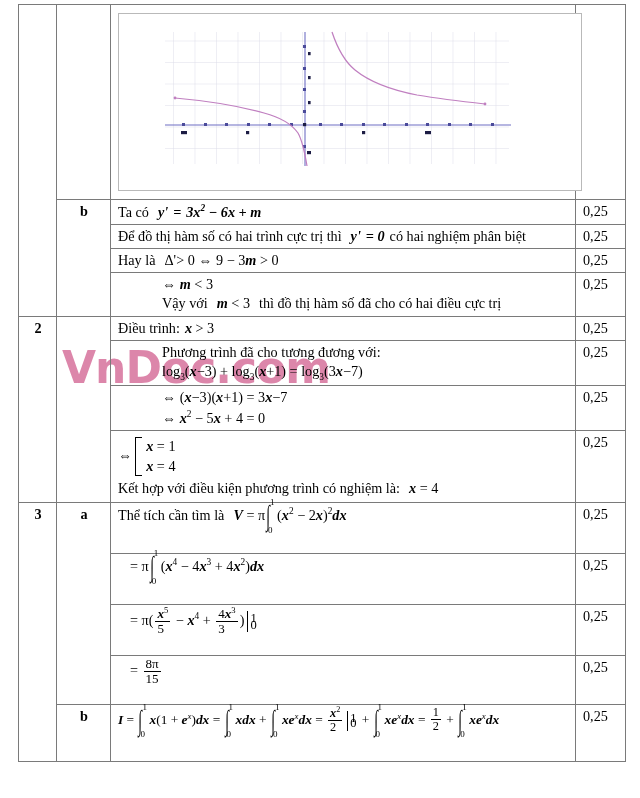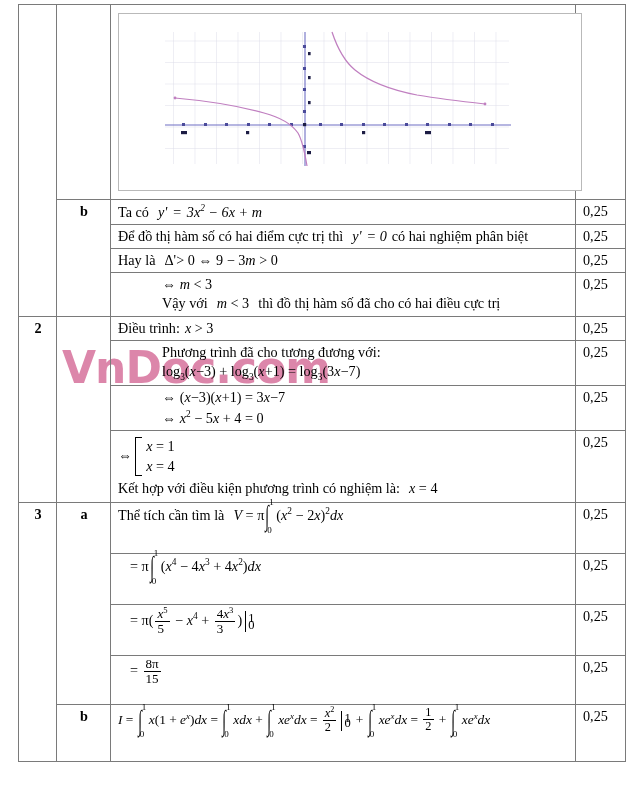--- a/index.html
+++ b/index.html
@@ -60,21 +60,21 @@
     vertical-align: middle;
   }
   td.graphcell {
     height: 190px;
     padding: 0;
     vertical-align: top;
   }
 
   
   .m { font-family: "Liberation Serif","DejaVu Serif",serif; }
-  .it { font-style: italic; }
+  .it { font-style: italic; font-weight: bold; }
   .sup { font-size: 0.66em; vertical-align: super; font-style: italic; }
   .supn { font-size: 0.66em; vertical-align: super; }
   .sub3 { font-size: 0.66em; vertical-align: sub; }
   .nbsp { display:inline-block; width:5px; }
   .gap { display:inline-block; width:9px; }
 
   .frac {
     display: inline-block;
     vertical-align: middle;
     font-size: 0.92em;
@@ -286,21 +286,21 @@
       <tr>
         <td class="sub" rowspan="4">b</td>
         <td class="body">
           <span class="m">Ta có</span><span class="gap"></span><span class="m it">y'<span class="nbsp"></span>=<span class="nbsp"></span>3x<span class="supn">2</span> − 6x + m</span>
         </td>
         <td class="score">0,25</td>
       </tr>
 
       <tr>
         <td class="body">
-          <span class="m">Để đồ thị hàm số có hai điểm cực trị thì</span><span class="gap"></span><span class="m it">y'<span class="nbsp"></span>= 0</span><span class="nbsp"></span><span class="m">có hai nghiệm phân biệt</span>
+          <span class="m">Để đồ thị hàm số có hai trình cực trị thì</span><span class="gap"></span><span class="m it">y'<span class="nbsp"></span>= 0</span><span class="nbsp"></span><span class="m">có hai nghiệm phân biệt</span>
         </td>
         <td class="score">0,25</td>
       </tr>
 
       <tr>
         <td class="body">
           <span class="m">Hay là</span><span class="gap"></span><span class="m">Δ'<span class="it"></span>&gt; 0 ⇔ 9 − 3<span class="it">m</span> &gt; 0</span>
         </td>
         <td class="score">0,25</td>
       </tr>

